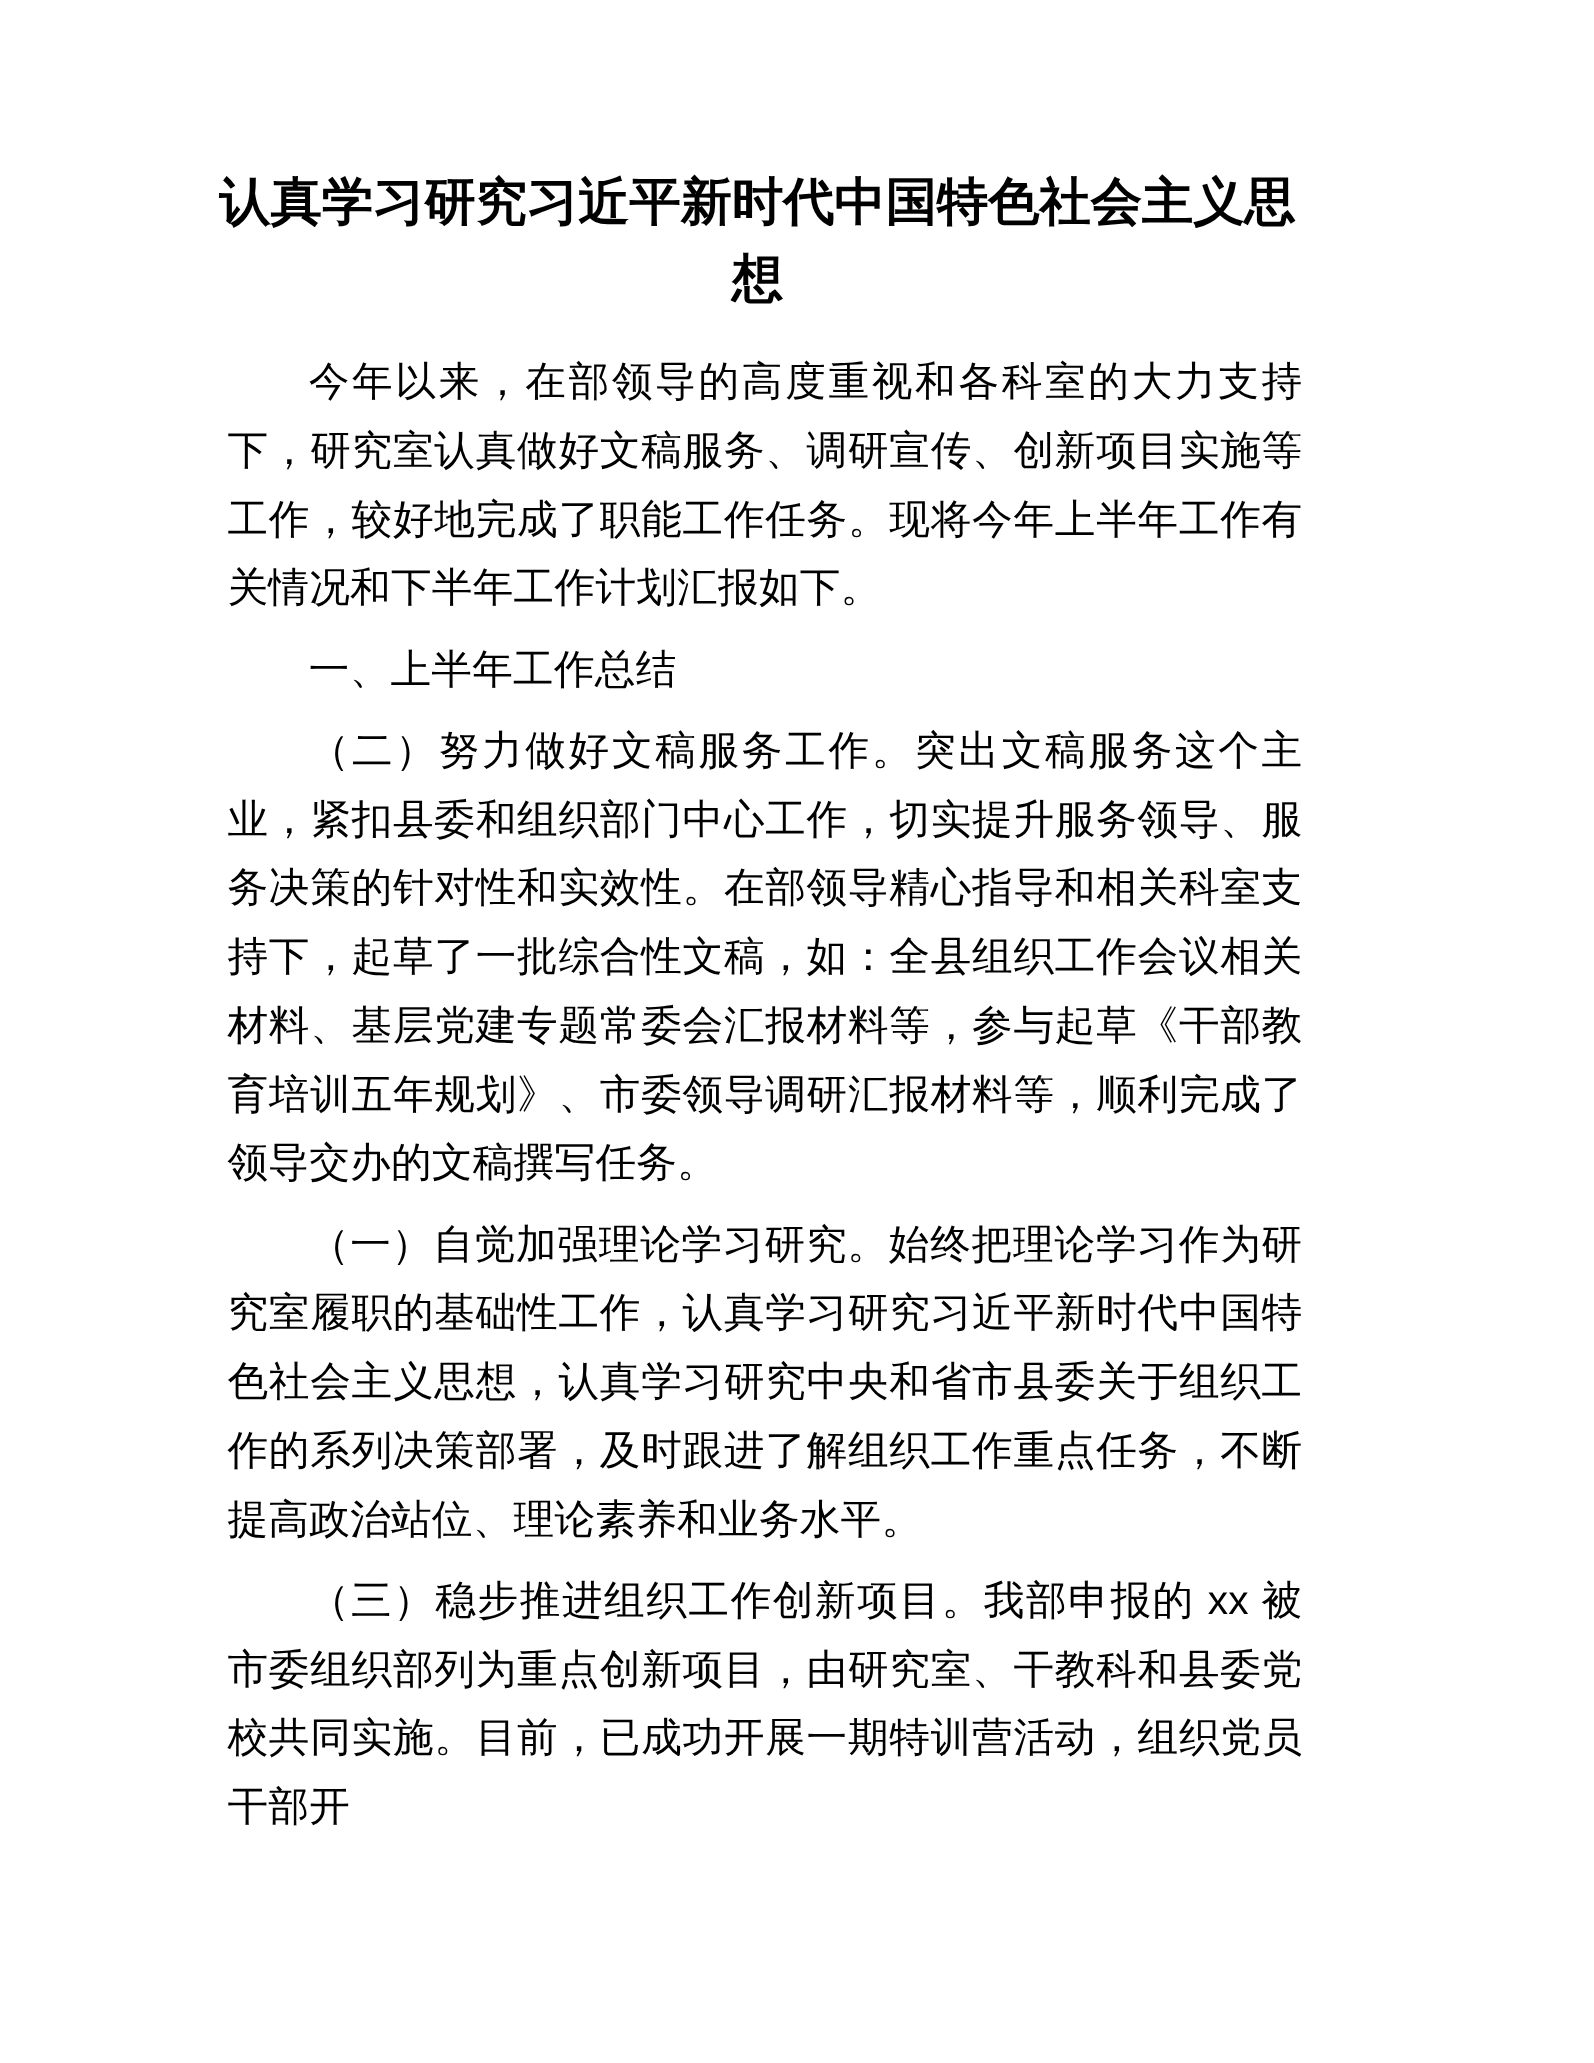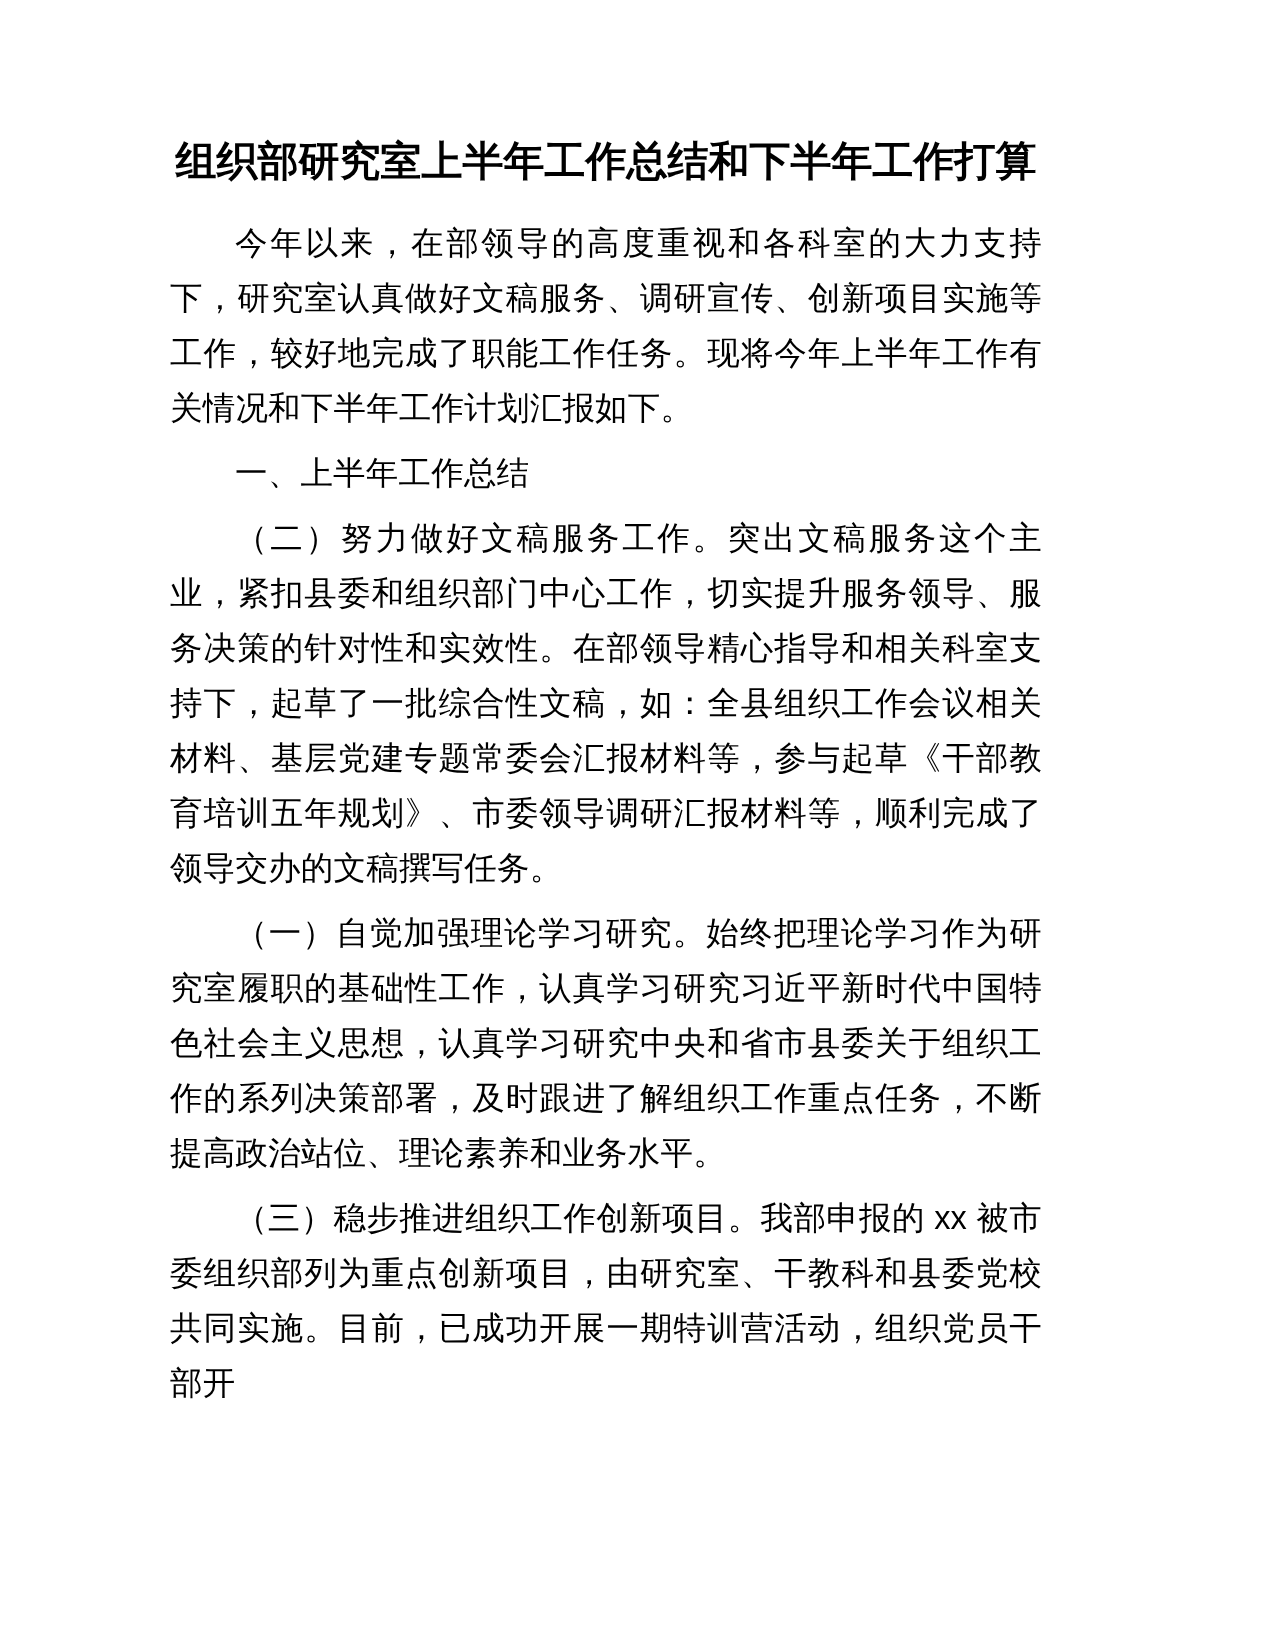--- a/index.html
+++ b/index.html
@@ -38,40 +38,40 @@
 
   .para {
     font-family: "Liberation Sans", "DejaVu Sans", sans-serif;
     font-weight: normal;
     font-size: 32.5px;
     line-height: 55px;
     color: #000000;
     text-align: justify;
     text-justify: inter-character;
     text-indent: 2em;
-    margin: 0 0 10px 0;
+    margin: 0 0 10px 12px;
     word-break: break-all;
     letter-spacing: 0.2px;
   }
 
   .para:last-child {
     margin-bottom: 0;
   }
 
   .para.heading {
     text-indent: 2em;
   }
 </style>
 </head>
 <body>
 
 <div class="page">
   <div class="content">
 
-    <h1 class="doc-title">组织部研究室上半年工作总结和下半年工作打算</h1>
+    <h1 class="doc-title">认真学习研究习近平新时代中国特色社会主义思想</h1>
 
     <p class="para">今年以来，在部领导的高度重视和各科室的大力支持下，研究室认真做好文稿服务、调研宣传、创新项目实施等工作，较好地完成了职能工作任务。现将今年上半年工作有关情况和下半年工作计划汇报如下。</p>
 
     <p class="para heading">一、上半年工作总结</p>
 
     <p class="para">（二）努力做好文稿服务工作。突出文稿服务这个主业，紧扣县委和组织部门中心工作，切实提升服务领导、服务决策的针对性和实效性。在部领导精心指导和相关科室支持下，起草了一批综合性文稿，如：全县组织工作会议相关材料、基层党建专题常委会汇报材料等，参与起草《干部教育培训五年规划》、市委领导调研汇报材料等，顺利完成了领导交办的文稿撰写任务。</p>
 
     <p class="para">（一）自觉加强理论学习研究。始终把理论学习作为研究室履职的基础性工作，认真学习研究习近平新时代中国特色社会主义思想，认真学习研究中央和省市县委关于组织工作的系列决策部署，及时跟进了解组织工作重点任务，不断提高政治站位、理论素养和业务水平。</p>
 
     <p class="para">（三）稳步推进组织工作创新项目。我部申报的 xx 被市委组织部列为重点创新项目，由研究室、干教科和县委党校共同实施。目前，已成功开展一期特训营活动，组织党员干部开</p>

